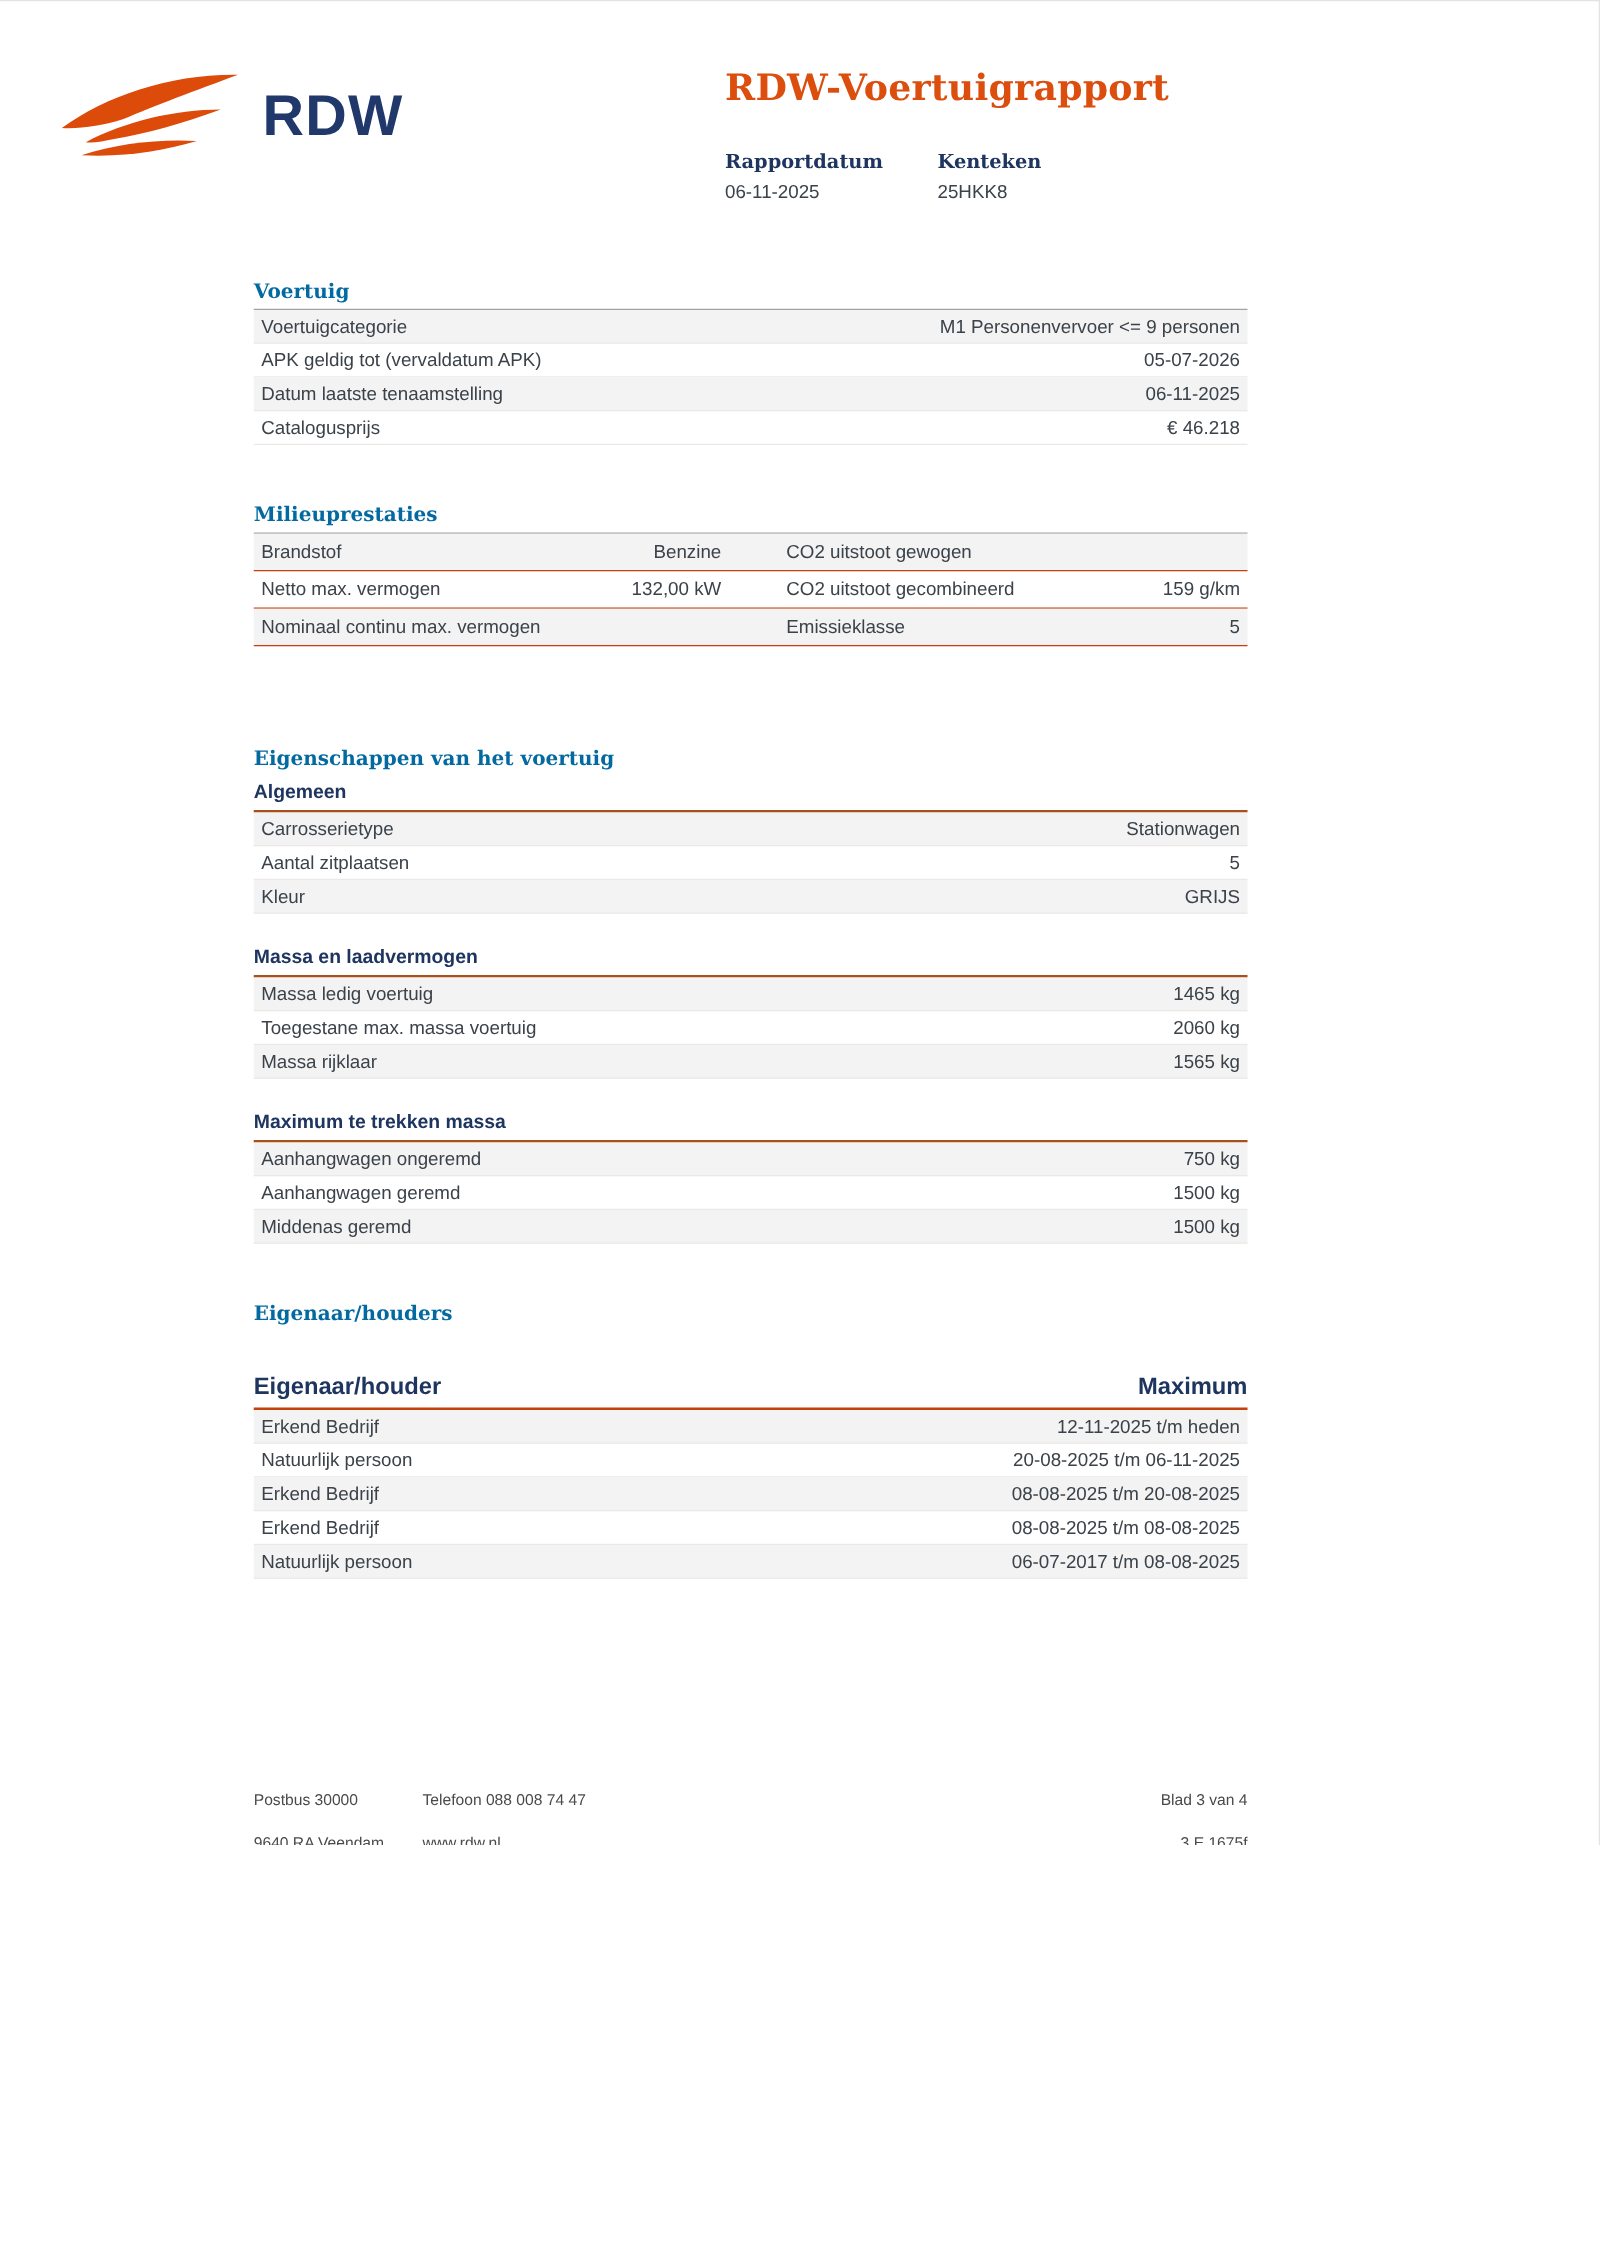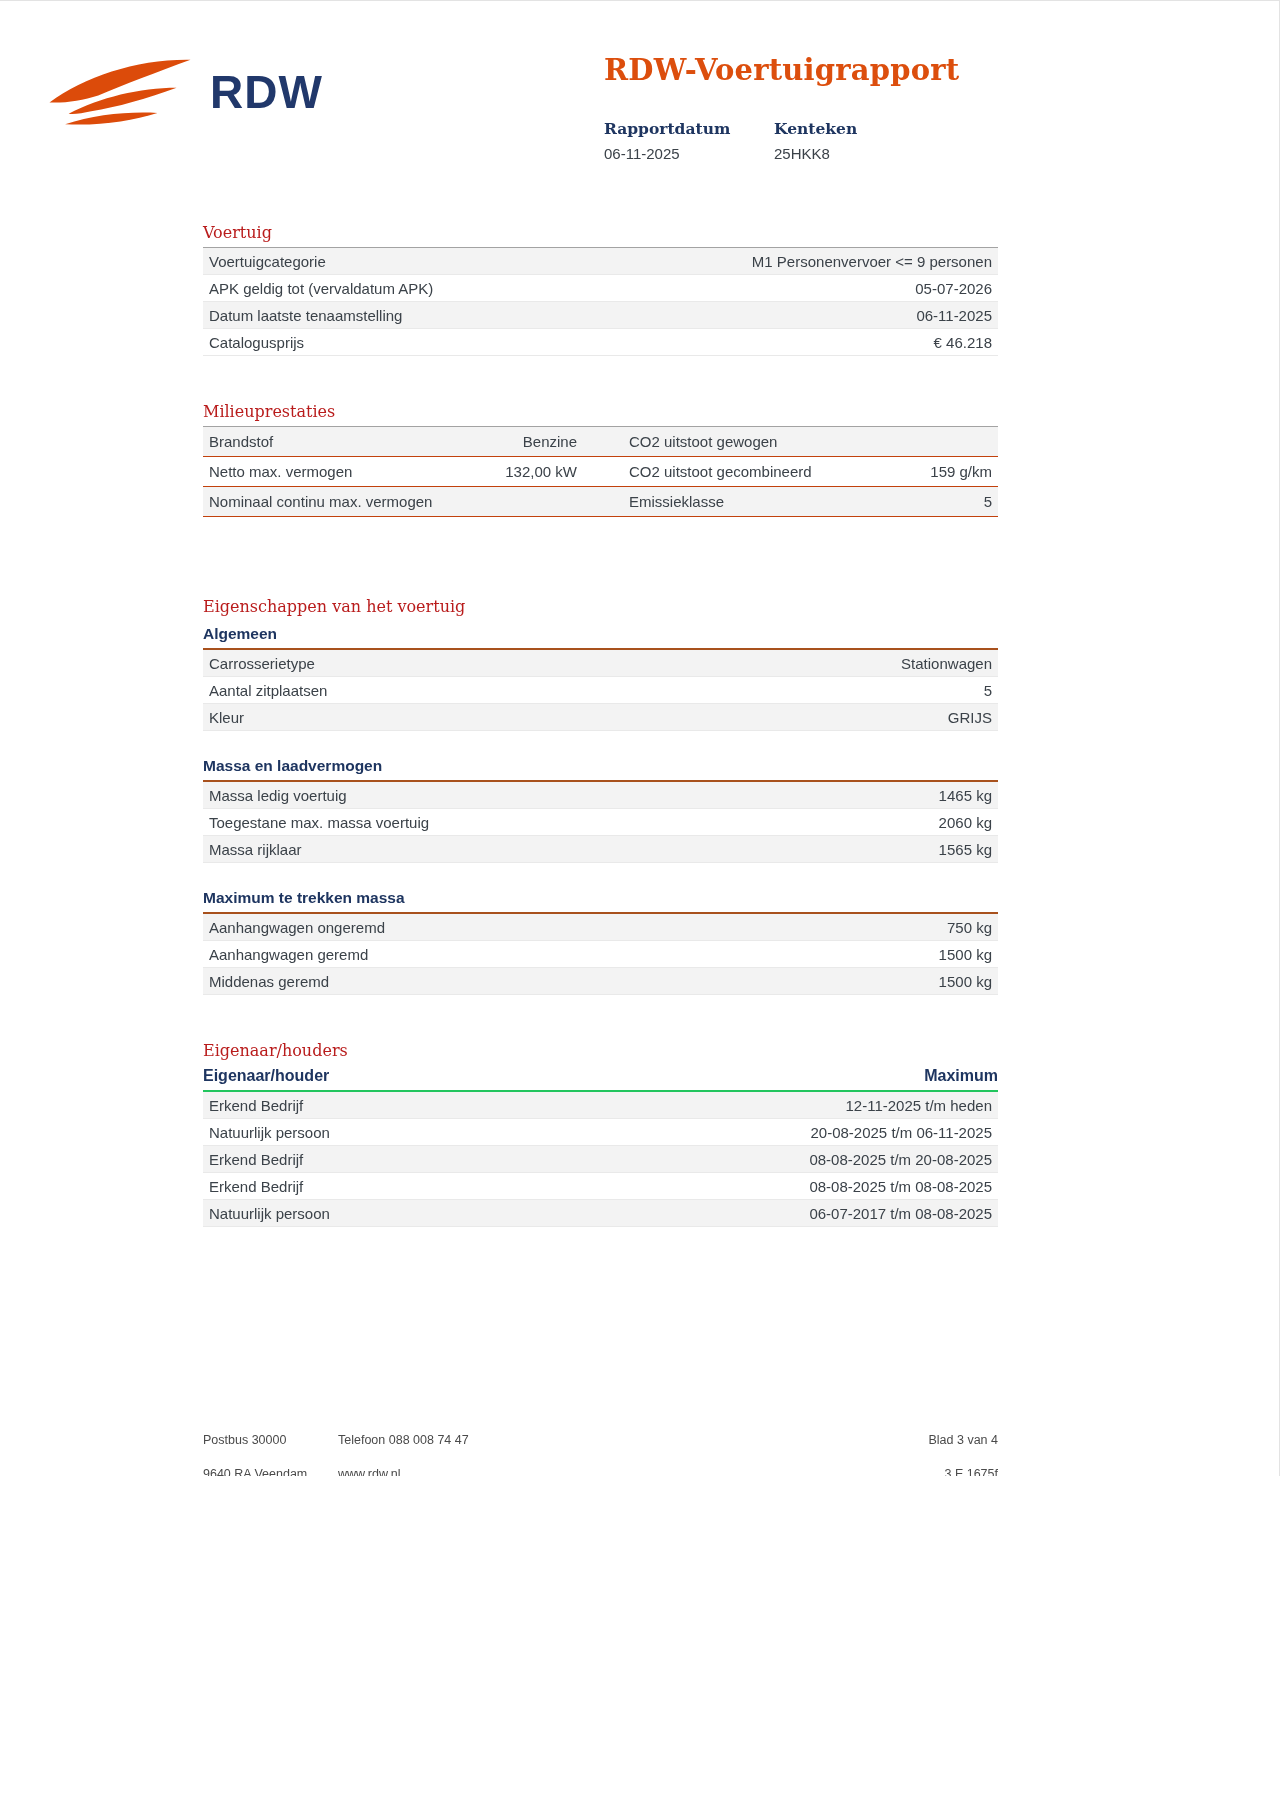--- a/index.html
+++ b/index.html
@@ -10,35 +10,35 @@
     border-top:1px solid #e3e3e3; border-right:1px solid #e3e3e3;
   }
 
   
   .logo { position:absolute; left:46px; top:44px; display:flex; align-items:center; gap:16px; }
   .logo-mark { width:148px; height:94px; }
   .logo-text {
     font-family:"Liberation Sans", sans-serif; font-weight:bold; font-size:46px;
     color:#21386B; letter-spacing:1px; line-height:1;
   }
-  .title-block { position:absolute; left:604px; top:52px; width:420px; }
+  .title-block { position:absolute; left:580px; top:52px; width:420px; }
   .report-title {
     font-family:"DejaVu Serif", serif; font-weight:bold; font-size:29px;
     color:#DC4E0D; letter-spacing:0.2px;
   }
   .meta-row { display:flex; margin-top:32px; }
   .meta-col { width:170px; }
   .meta-label { font-family:"DejaVu Serif", serif; font-weight:bold; font-size:15.5px; color:#1E3560; }
   .meta-value { font-size:15px; color:#3b4249; margin-top:7px; }
 
   
   .content { position:absolute; left:203px; top:222px; width:795px; }
 
   .section-title {
-    font-family:"DejaVu Serif", serif; font-weight:normal; font-size:16px; color:#b91c1c;
+    font-family:"DejaVu Serif", serif; font-weight:bold; font-size:16px; color:#0369a1;
     padding-bottom:5px;
   }
   .section-title.ruled { border-bottom:1px solid #a3a3a3; }
 
   .sub-title {
     font-family:"Liberation Sans", sans-serif; font-weight:bold; font-size:15.5px; color:#1E3560;
     padding-bottom:5px; border-bottom:2px solid #a8511d; margin-top:2px;
   }
 
   .rows { width:100%; }
@@ -62,22 +62,22 @@
     display:flex; align-items:center; min-height:30px; padding:4px 6px;
     font-size:15px; color:#3b4249; border-bottom:1px solid #c2410c;
   }
   .rows .m-row:nth-child(odd) { background:#f3f3f3; }
   .m-pair-left { width:368px; display:flex; justify-content:space-between; }
   .m-spacer { width:52px; }
   .m-pair-right { flex:1; display:flex; justify-content:space-between; }
 
   .owner-header {
     display:flex; justify-content:space-between; align-items:baseline;
-    font-family:"Liberation Sans", sans-serif; font-weight:bold; font-size:16px; color:#1E3560;
-    padding:2px 0 5px 0; border-bottom:2px solid #22c55e;
+    font-family:"Liberation Sans", sans-serif; font-weight:bold; font-size:19px; color:#1E3560;
+    padding:2px 0 5px 0; border-bottom:2px solid #c2410c;margin-top:32px;
   }
 
   
   .footer { position:absolute; left:203px; top:1432px; width:795px; font-size:12.5px; color:#4a4a4a; }
   .footer-line { display:flex; }
   .footer-line + .footer-line { margin-top:20px; }
   .f-col1 { width:135px; }
   .f-col2 { flex:1; }
   .f-col3 { text-align:left; }
 

